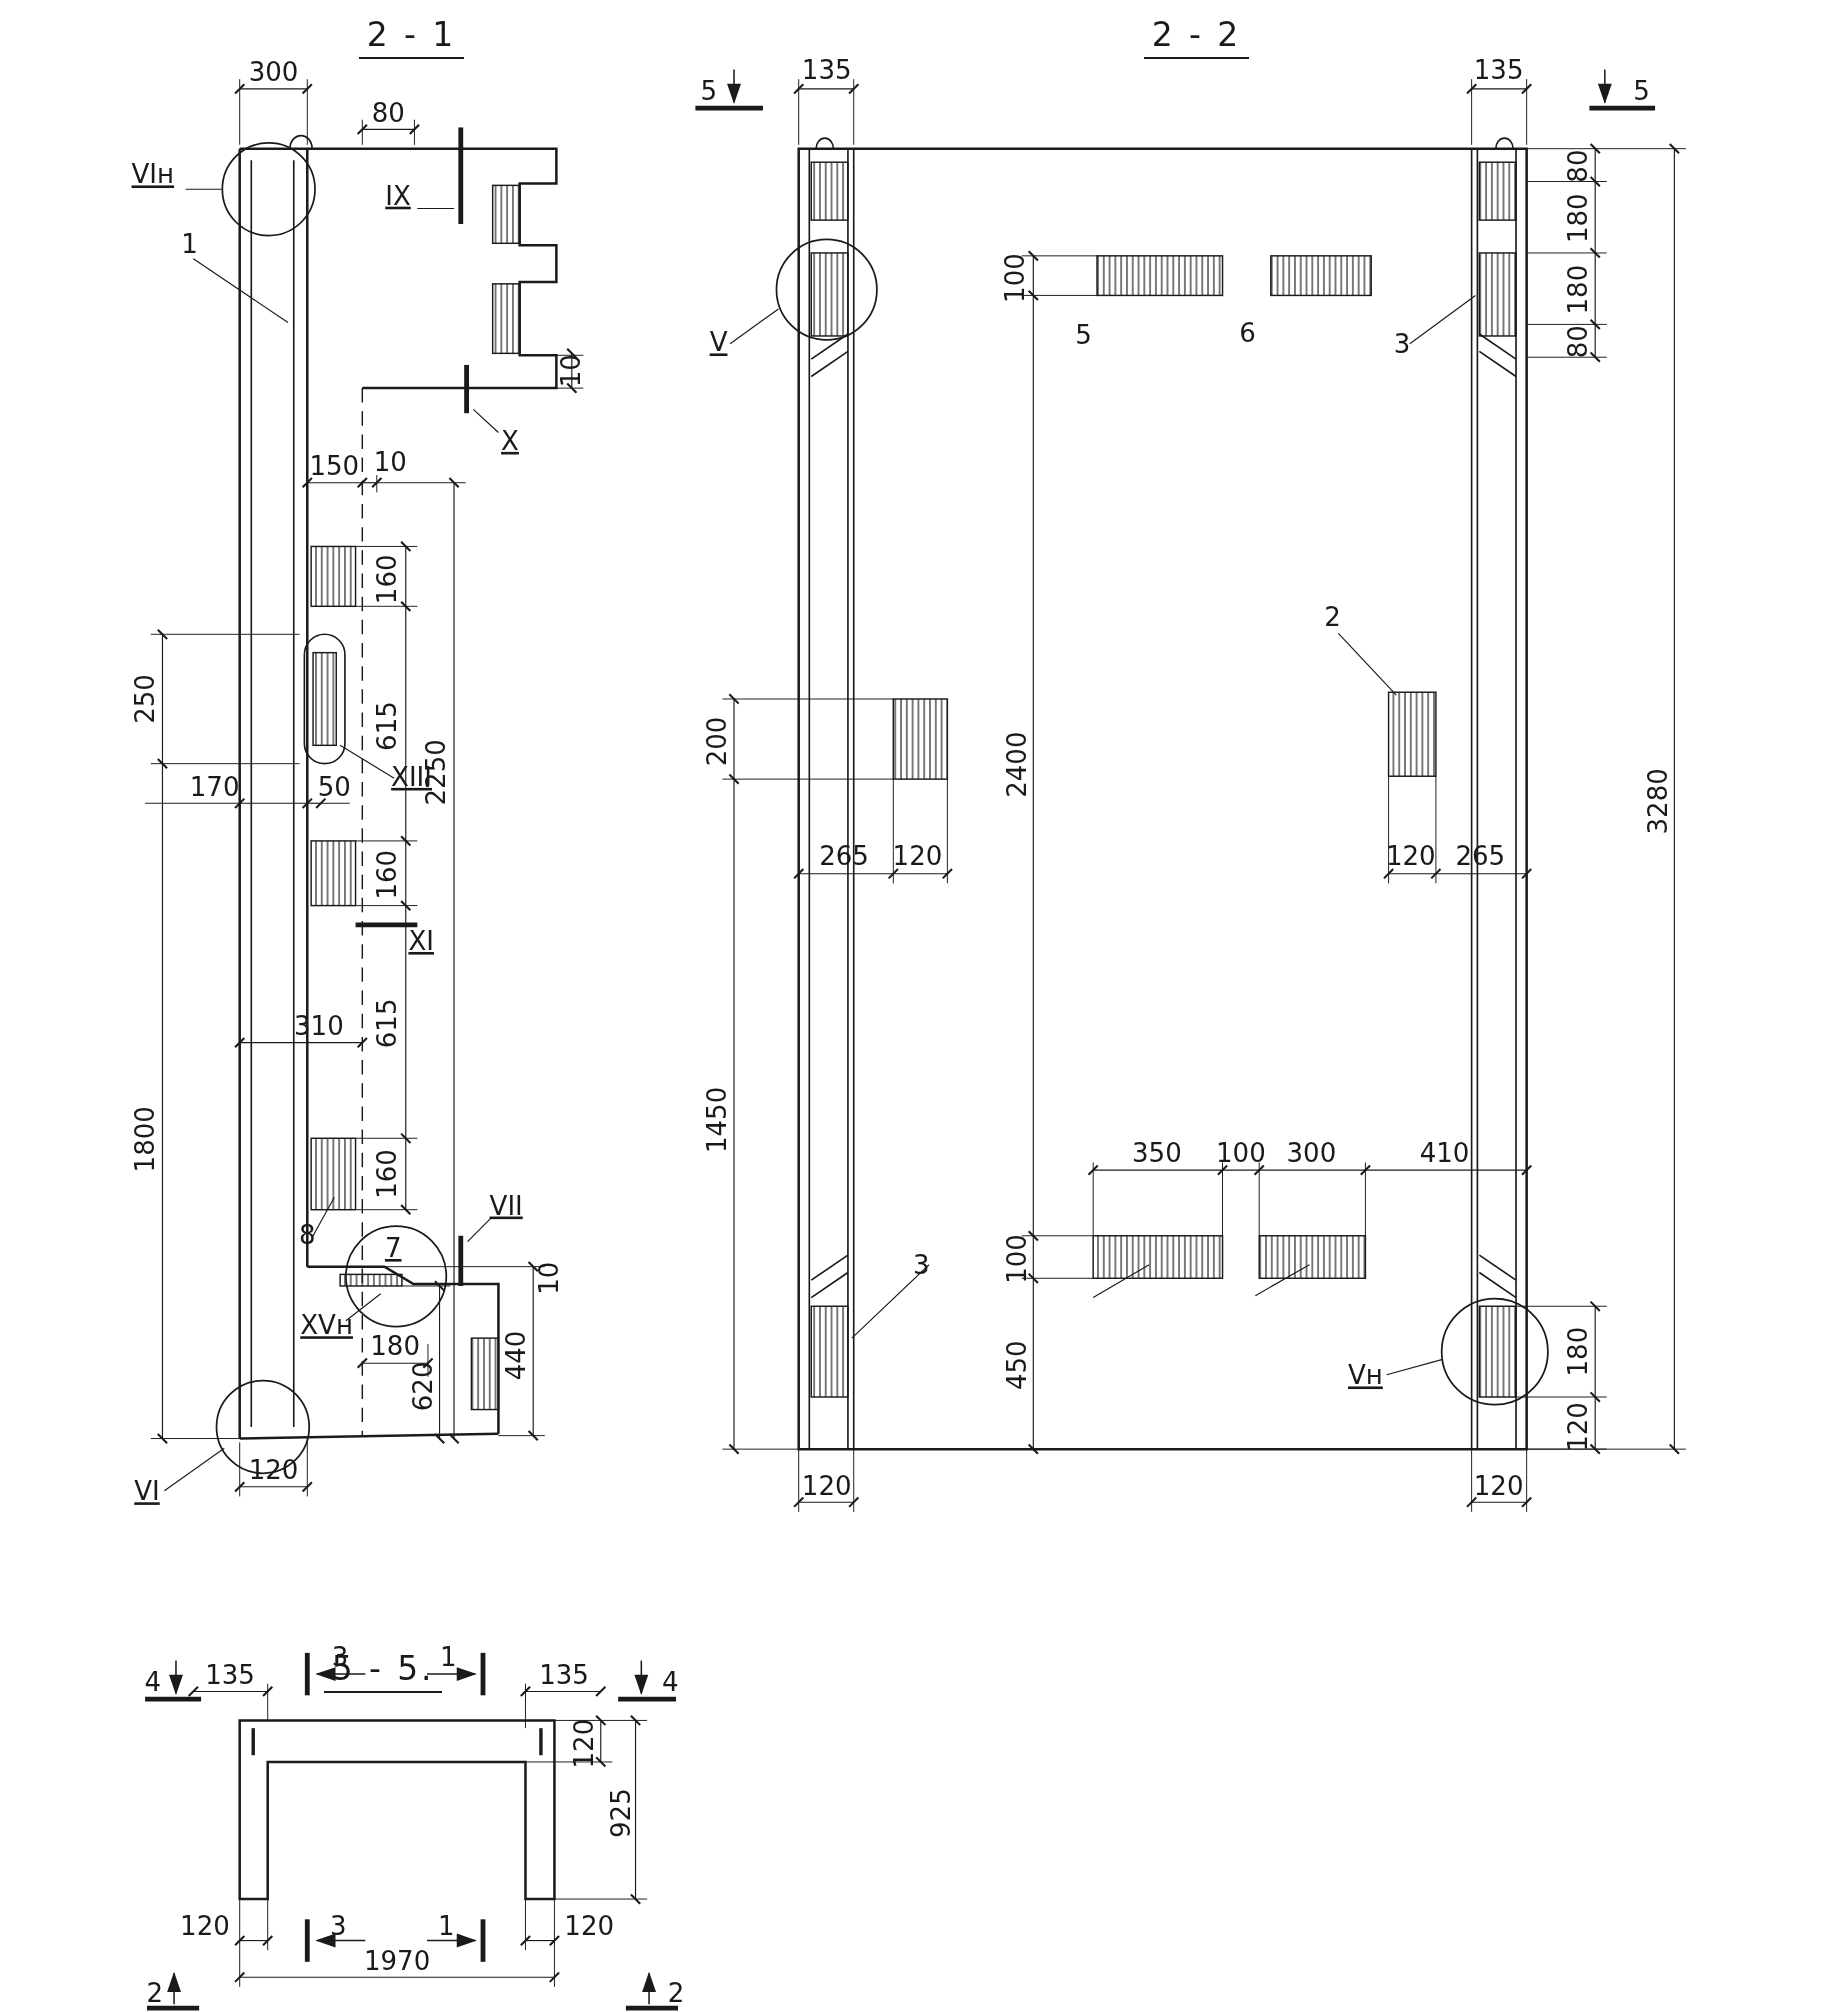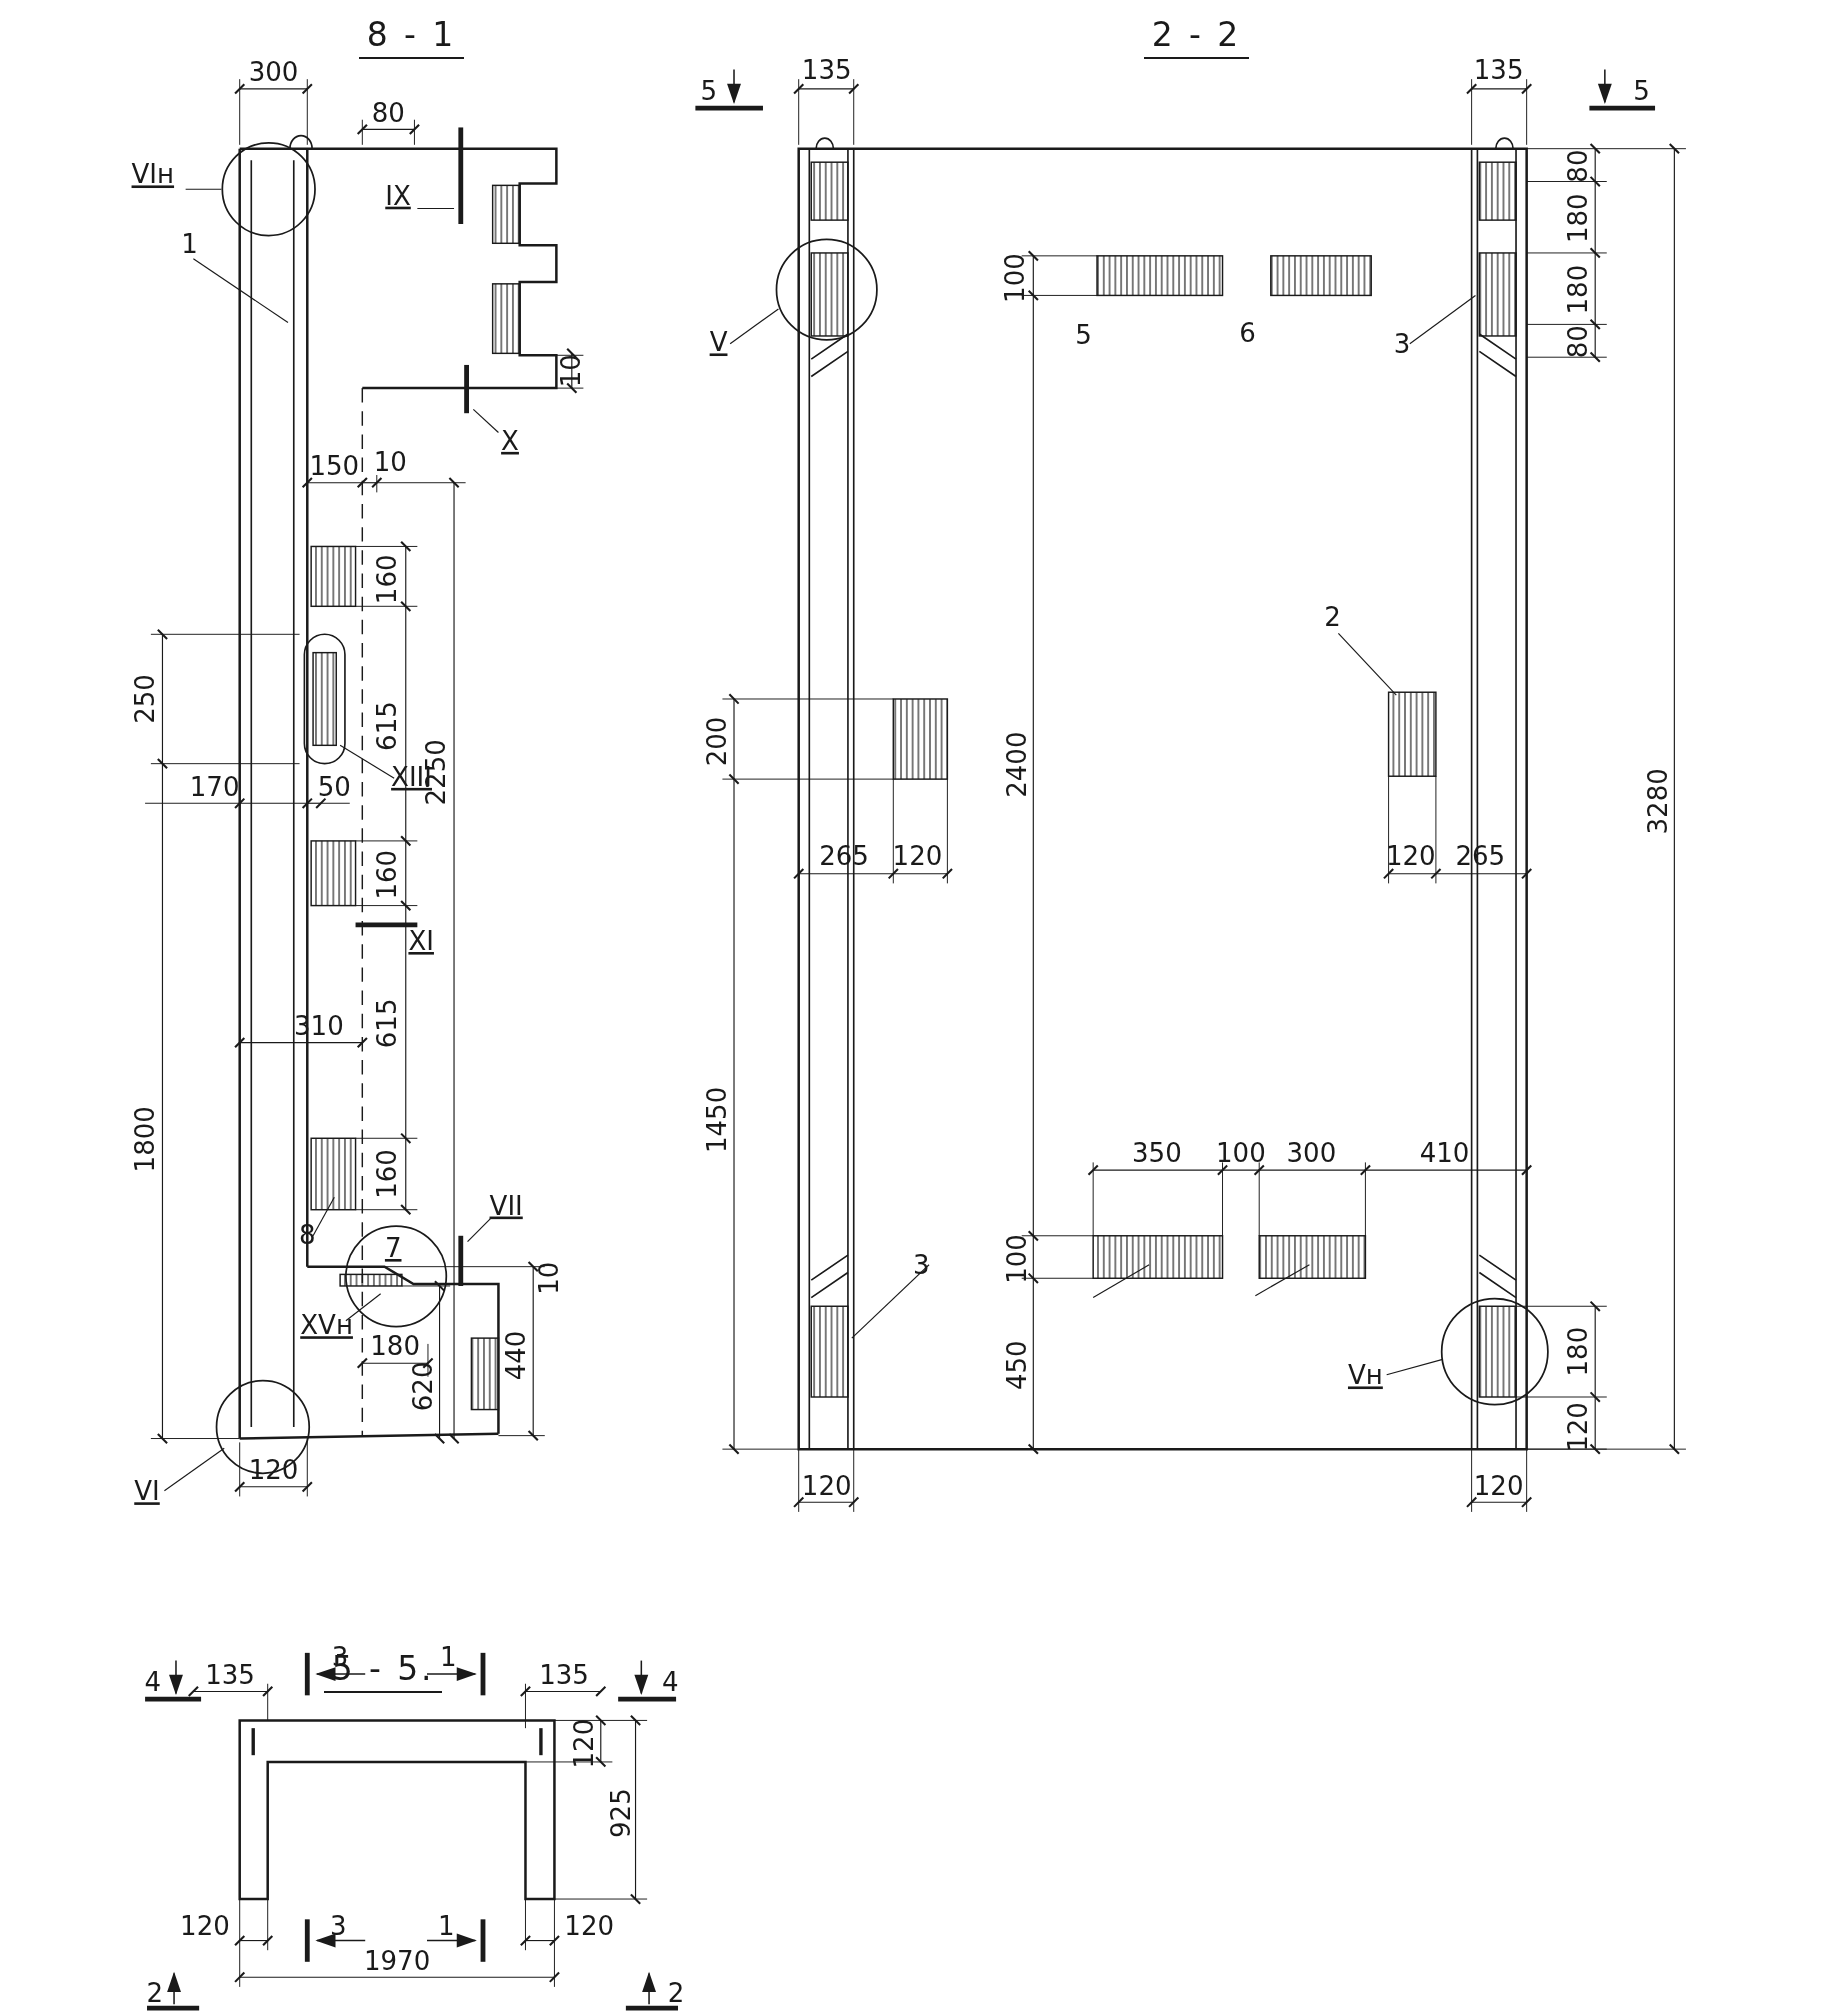--- a/index.html
+++ b/index.html
@@ -358,18 +358,18 @@
         <text x="212" y="2004" text-anchor="middle" font-size="27">120</text>
         <text x="610" y="2004" text-anchor="middle" font-size="27">120</text>
         <text x="350" y="2004" text-anchor="middle" font-size="27">3</text>
         <text x="462" y="2004" text-anchor="middle" font-size="27">1</text>
         <text x="411" y="2040" text-anchor="middle" font-size="27">1970</text>
         <text x="160" y="2074" text-anchor="middle" font-size="27">2</text>
         <text x="700" y="2074" text-anchor="middle" font-size="27">2</text>
       </g>
 </svg>
 
-<div class="vtitle" style="left:359px;top:15.4px">8 - 1</div>
+<div class="vtitle" style="left:359px;top:15.4px">2 - 1</div>
 <div class="vtitle" style="left:1144px;top:15.4px">2 - 2</div>
 <div class="vtitle" style="left:324px;top:1649px">5 - 5.</div>
 
 </div>
 
 
 </body></html>

